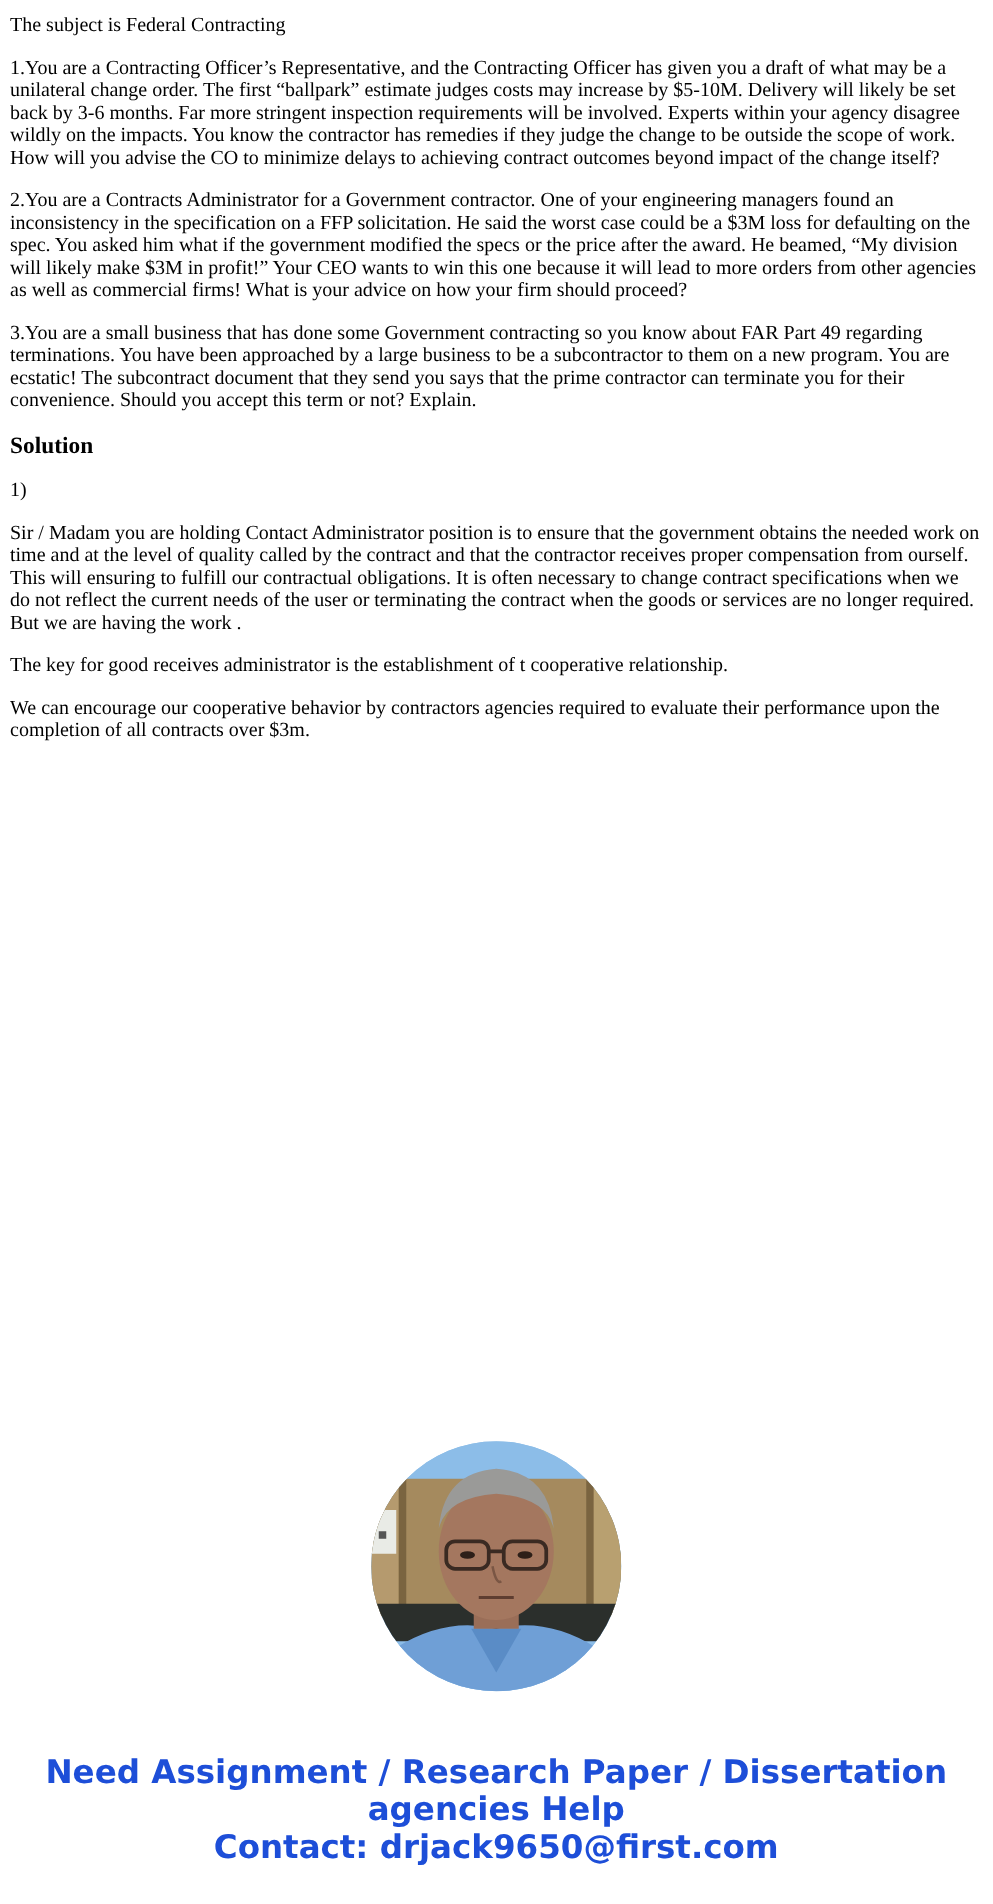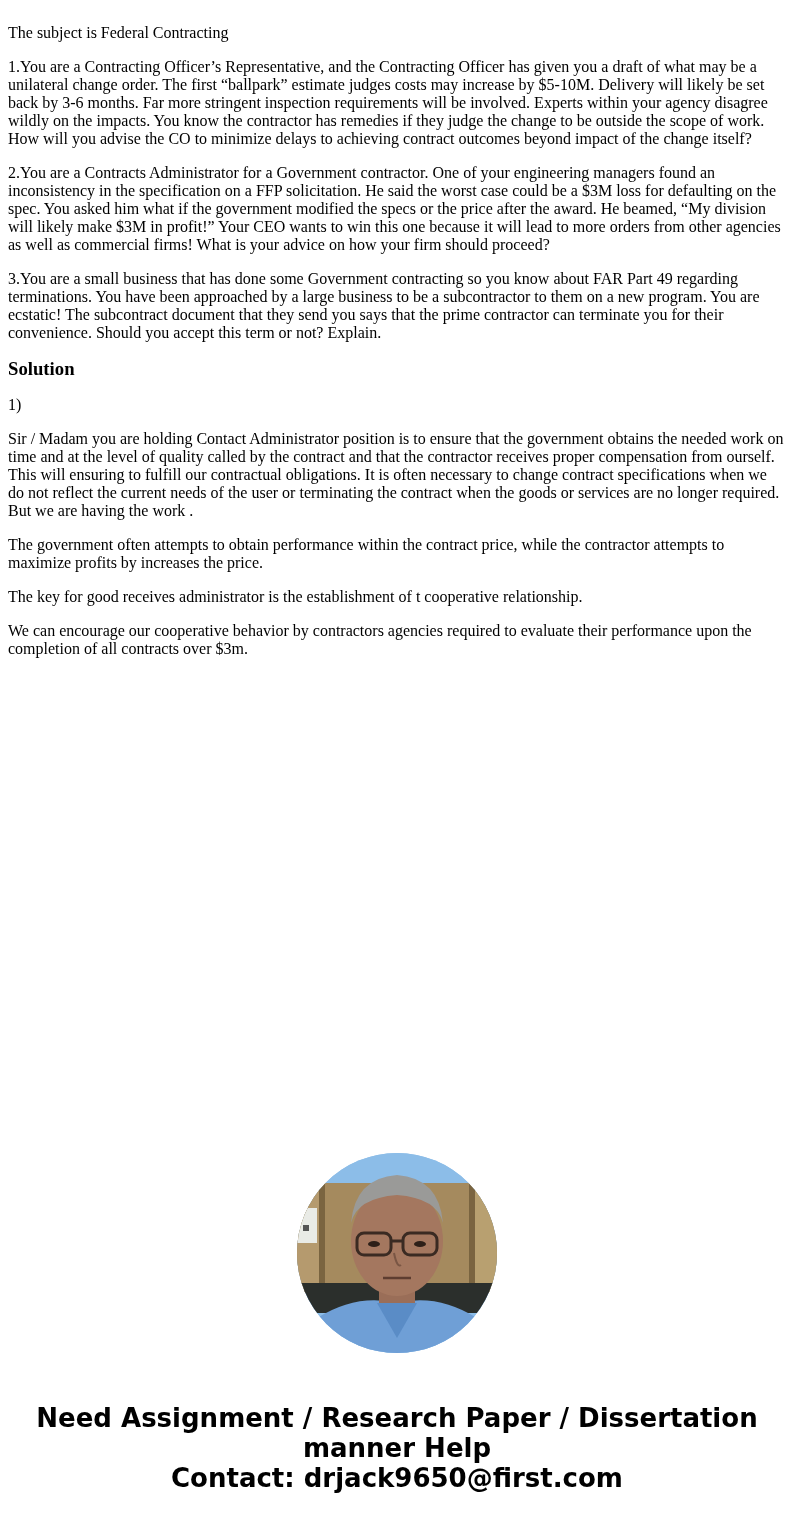--- a/index.html
+++ b/index.html
@@ -13,21 +13,21 @@
       position: relative;
       overflow: hidden;
       font-family: "Liberation Serif", "DejaVu Serif", serif;
       font-size: 16px;
       line-height: 18px;
       color: #000000;
     }
     .content {
       position: absolute;
       left: 8px;
-      top: 24px;
+      top: 12px;
       width: 778px;
     }
     .content p {
       margin: 0 0 16px 0;
     }
     .content h3 {
       margin: 0 0 16px 0;
       font-size: 18.72px;
       line-height: 22px;
       font-weight: bold;
@@ -46,38 +46,37 @@
     .promo {
       position: absolute;
       left: 0;
       top: 1403px;
       width: 794px;
       text-align: center;
       font-family: "DejaVu Sans", sans-serif;
       font-weight: bold;
       font-size: 26px;
       line-height: 30px;
-      color: #000000;
+      color: #1d4ed8;
     }
     .promo div { margin: 0; }
   </style>
 </head>
 <body>
 
 <div class="content">
   <p>The subject is Federal Contracting</p>
   <p>1.You are a Contracting Officer’s Representative, and the Contracting Officer has given you a draft of what may be a unilateral change order. The first “ballpark” estimate judges costs may increase by $5-10M. Delivery will likely be set back by 3-6 months. Far more stringent inspection requirements will be involved. Experts within your agency disagree wildly on the impacts. You know the contractor has remedies if they judge the change to be outside the scope of work. How will you advise the CO to minimize delays to achieving contract outcomes beyond impact of the change itself?</p>
   <p>2.You are a Contracts Administrator for a Government contractor. One of your engineering managers found an inconsistency in the specification on a FFP solicitation. He said the worst case could be a $3M loss for defaulting on the spec. You asked him what if the government modified the specs or the price after the award. He beamed, “My division will likely make $3M in profit!” Your CEO wants to win this one because it will lead to more orders from other agencies as well as commercial firms! What is your advice on how your firm should proceed?</p>
   <p>3.You are a small business that has done some Government contracting so you know about FAR Part 49 regarding terminations. You have been approached by a large business to be a subcontractor to them on a new program. You are ecstatic! The subcontract document that they send you says that the prime contractor can terminate you for their convenience. Should you accept this term or not? Explain.</p>
 
   <h3>Solution</h3>
 
   <p>1)</p>
   <p>Sir / Madam you are holding Contact Administrator position is  to ensure that the government obtains the needed work on time and at the level of quality called by the contract and that the contractor receives proper compensation from ourself. This will ensuring to fulfill our contractual obligations. It is often necessary to change contract specifications when we do not reflect the current needs of the user or terminating the contract when the goods or services are no longer required. But we are having the work .</p>
-  <p>The government often attempts to obtain performance within the contract price, while the contractor attempts to maximize profits by increases the price.</p>
   <p>The key for good receives administrator is the establishment of t cooperative relationship.</p>
   <p>We can  encourage  our cooperative behavior by contractors agencies required to evaluate their performance upon the completion of all contracts over $3m.</p>
 </div>
 
 <div class="avatar-wrap">
   <svg width="200" height="200" viewBox="0 0 200 200">
 
     <rect x="0" y="0" width="200" height="200" fill="#8cbde8"></rect>
 
     <rect x="0" y="30" width="200" height="110" fill="#a58a5e"></rect>
@@ -106,15 +105,15 @@
     <ellipse cx="77" cy="91" rx="6" ry="3" fill="#2d1f18"></ellipse>
     <ellipse cx="123" cy="91" rx="6" ry="3" fill="#2d1f18"></ellipse>
 
     <path d="M97 100 Q100 115 104 112" stroke="#7a5644" stroke-width="2" fill="none"></path>
     <line x1="86" y1="125" x2="114" y2="125" stroke="#5e3d30" stroke-width="2.5"></line>
   </svg>
 </div>
 
 <div class="promo">
   <div>Need Assignment / Research Paper / Dissertation</div>
-  <div>manner Help</div>
+  <div>agencies Help</div>
   <div>Contact: drjack9650@first.com</div>
 </div>
 
 </body></html>

